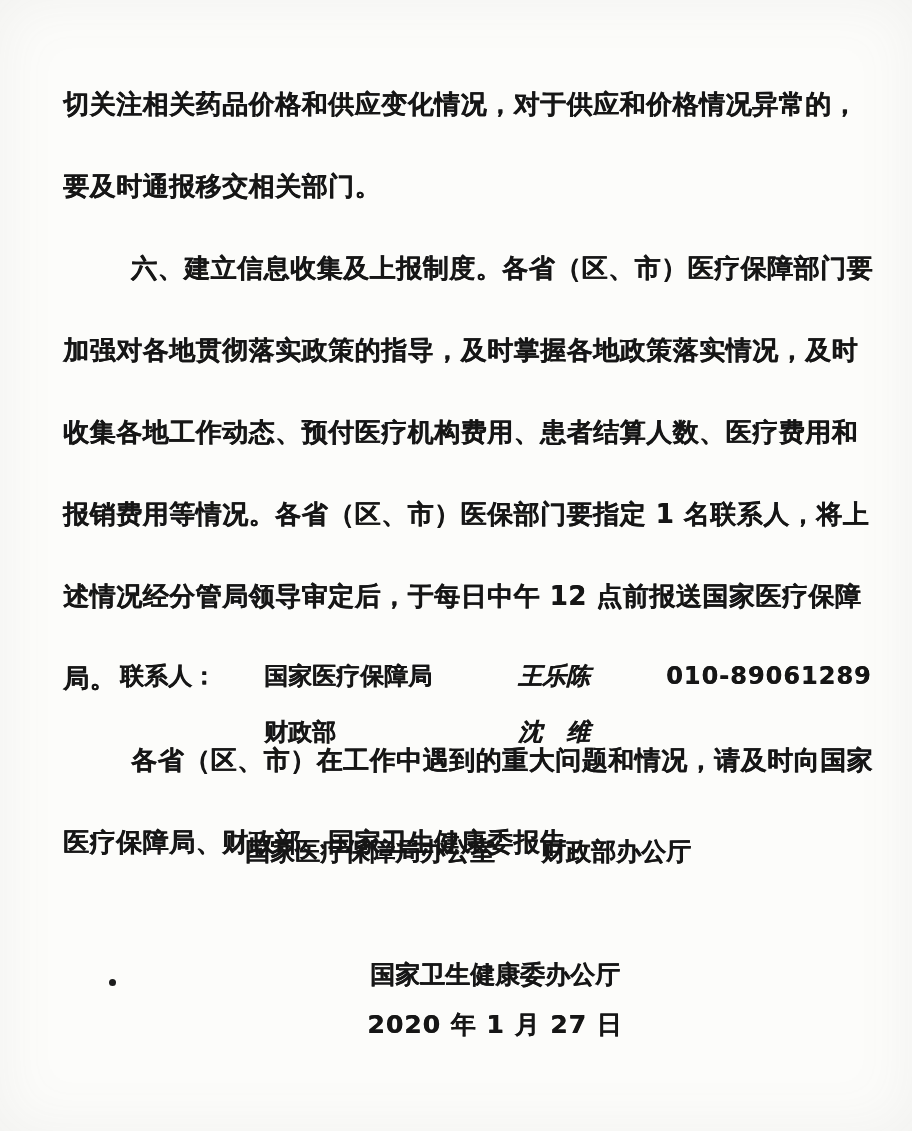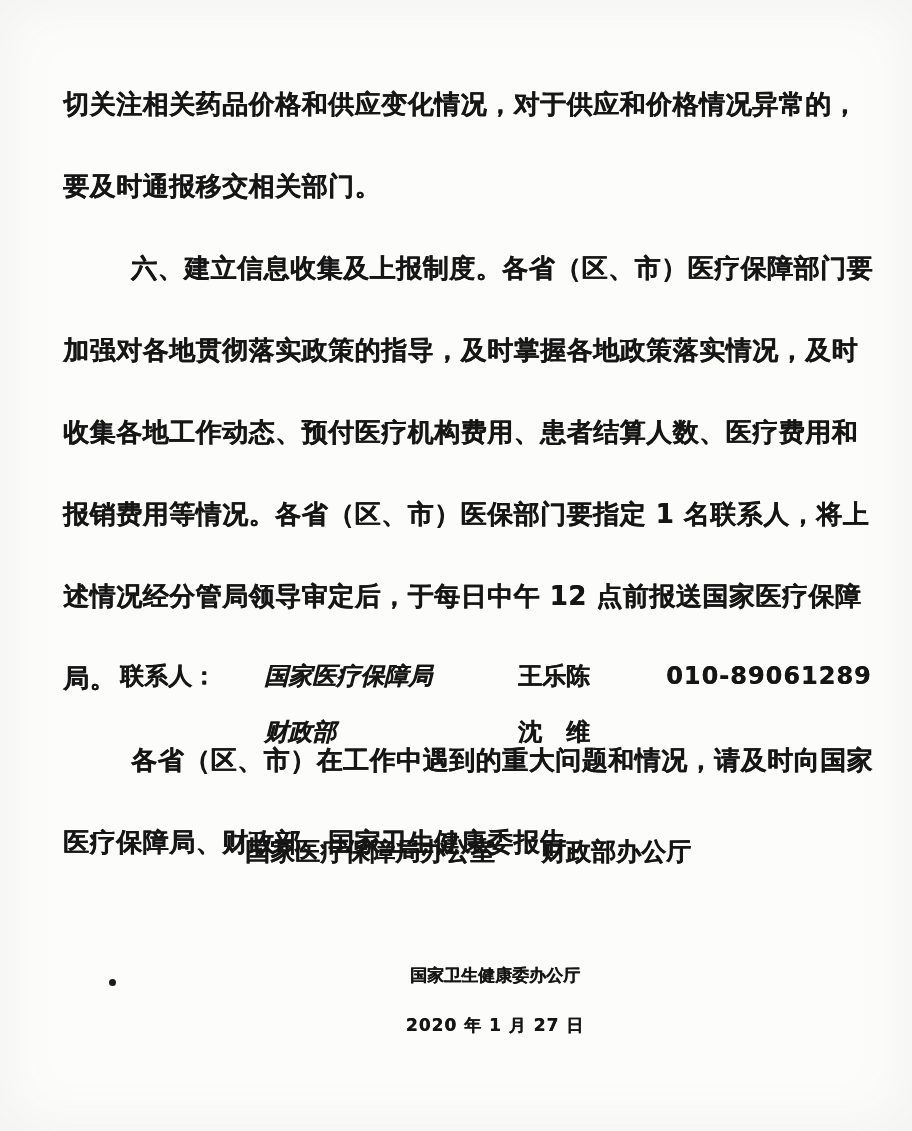--- a/index.html
+++ b/index.html
@@ -51,22 +51,22 @@
     text-shadow: 0.4px 0 0 currentColor;
   }
   .contact-row {
     display: flex;
     height: 56px;
     line-height: 56px;
     white-space: nowrap;
     gap: 48px;
   }
   .c-label { width: 96px; }
-  .c-org   { width: 206px; font-style: italic; }
-  .c-name  { width: 100px; }
+  .c-org   { width: 206px; }
+  .c-name  { width: 100px; font-style: italic; }
   .c-phone { letter-spacing: 1px; }
 
   .sig-row {
     position: absolute;
     left: 245px;
     top: 835px;
     display: flex;
     gap: 46px;
     font-size: 25px;
     line-height: 34px;
@@ -76,21 +76,21 @@
   }
 
   .sig-bottom {
     position: absolute;
     left: 0;
     top: 950px;
     width: 100%;
     padding-left: 78px;
     box-sizing: border-box;
     text-align: center;
-    font-size: 17px;
+    font-size: 25px;
     text-shadow: 0.4px 0 0 currentColor;
   }
   .sig-bottom .office { line-height: 50px; }
   .sig-bottom .date   { line-height: 50px; letter-spacing: 1px; }
 
   .scan-dot {
     position: absolute;
     left: 109px;
     top: 979px;
     width: 7px;

